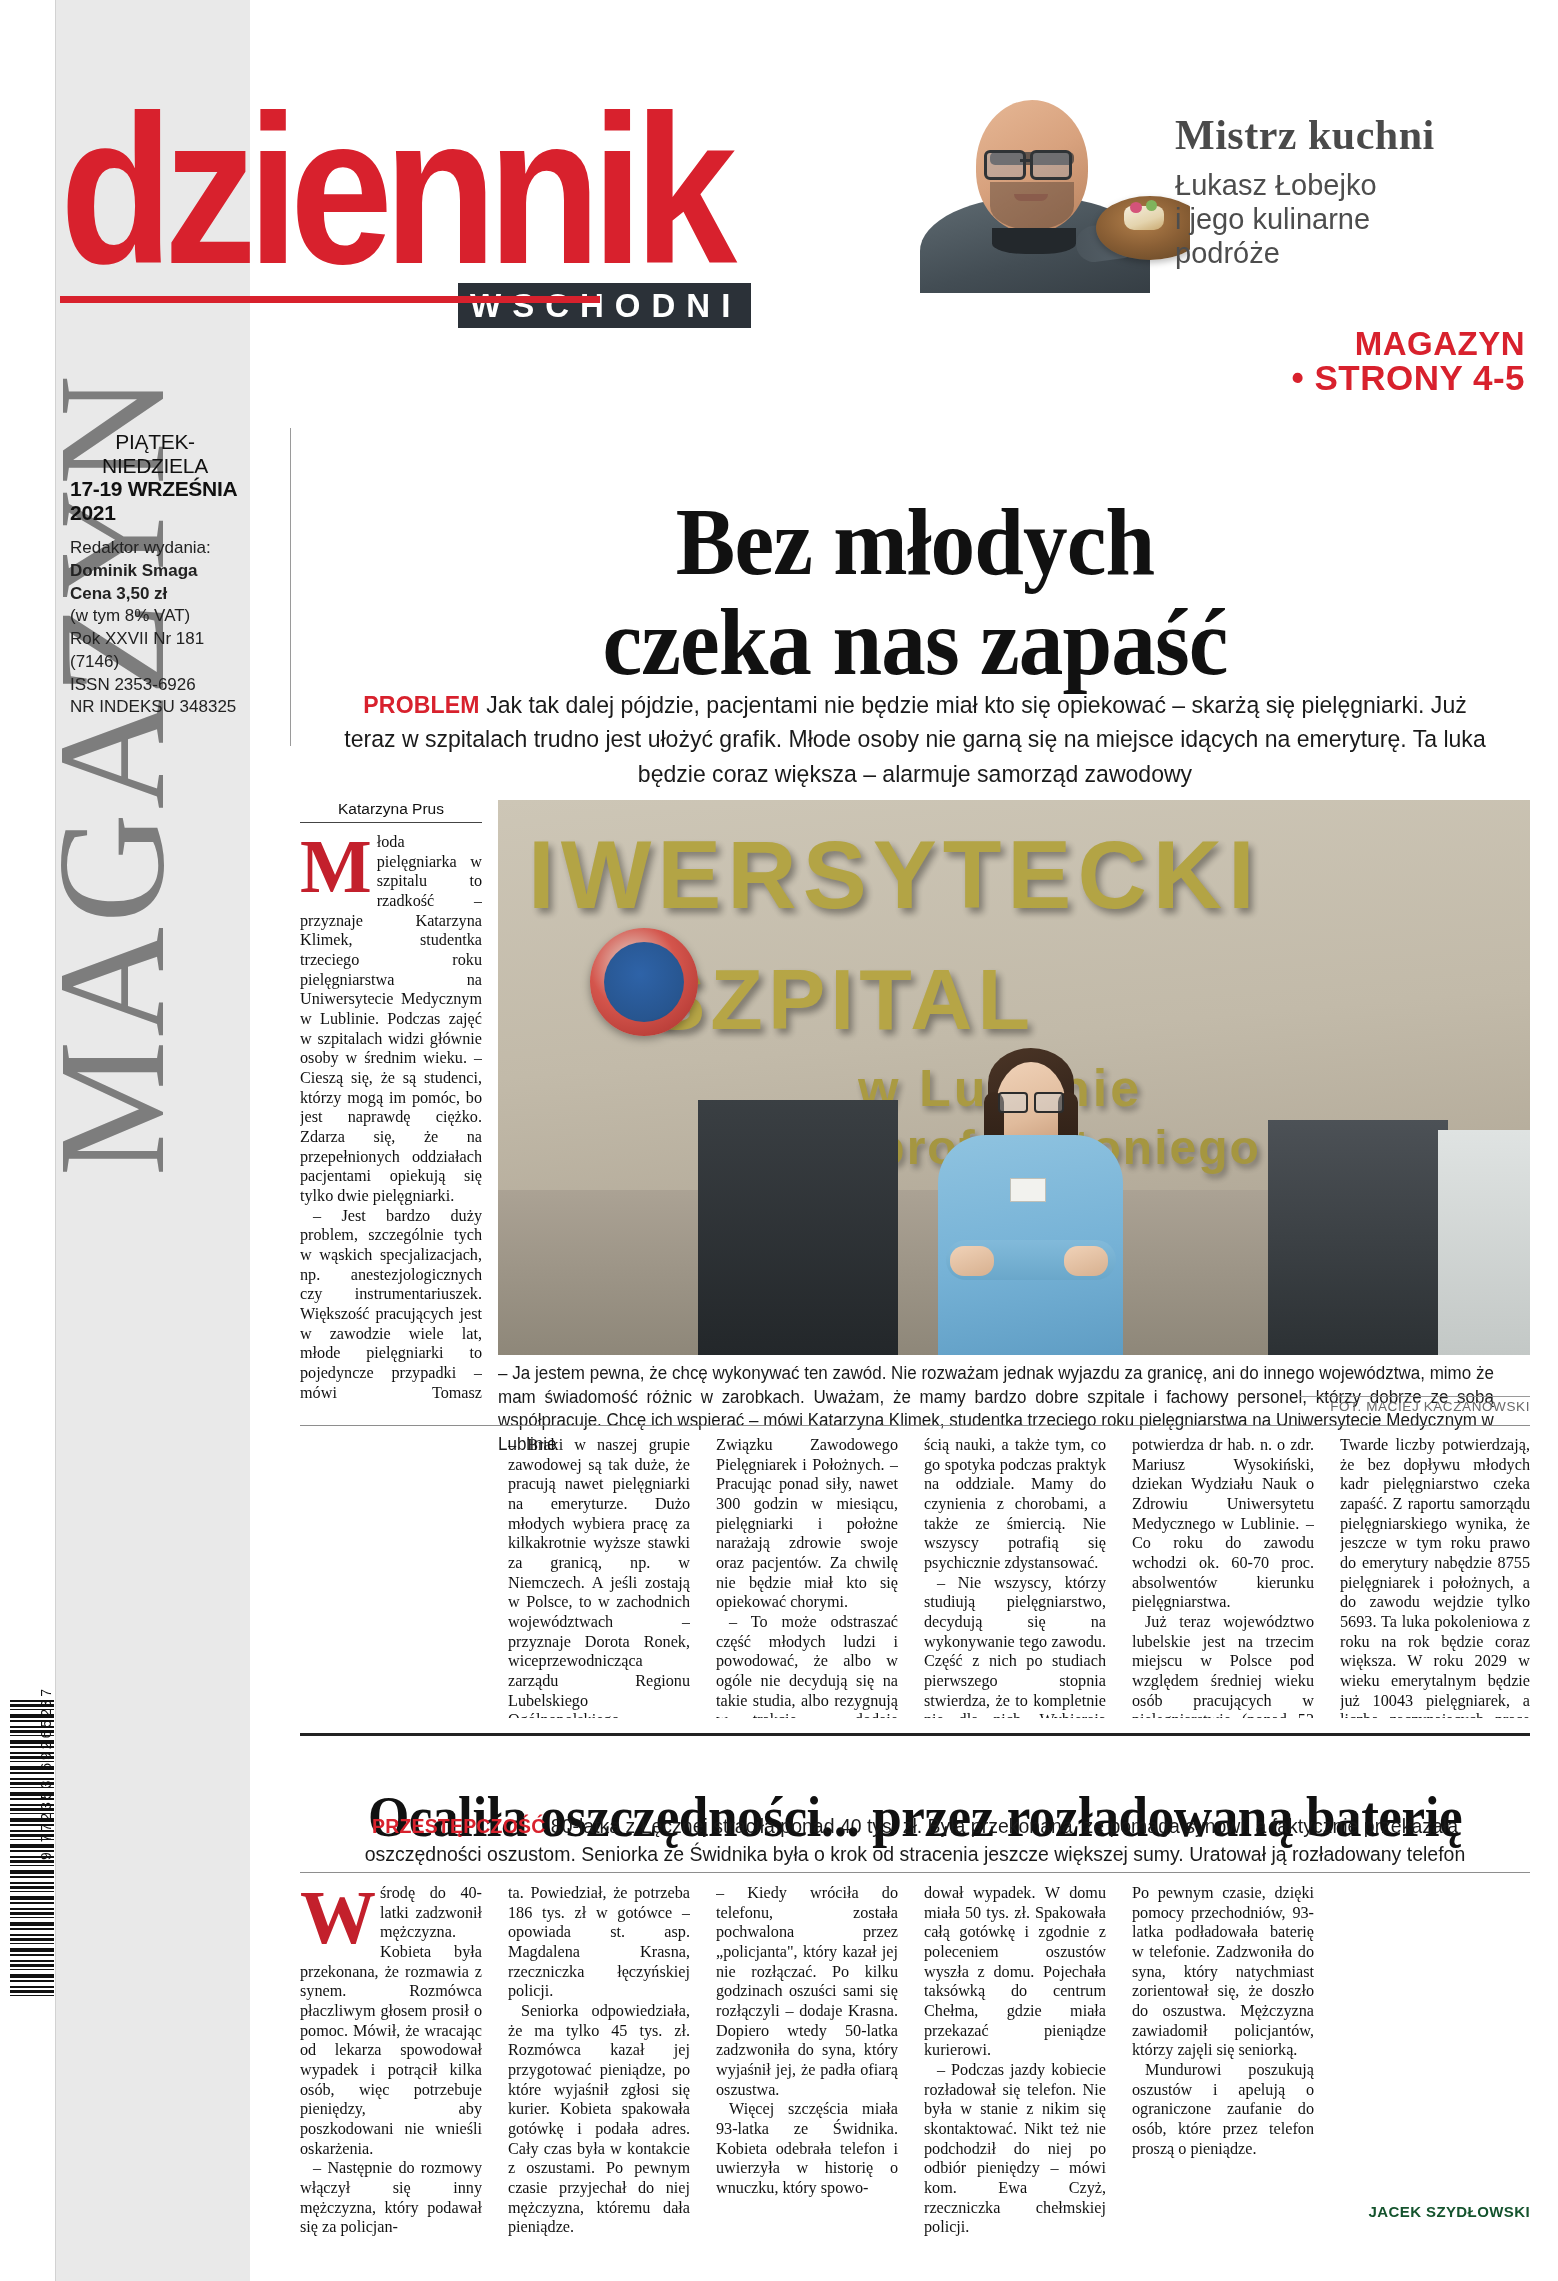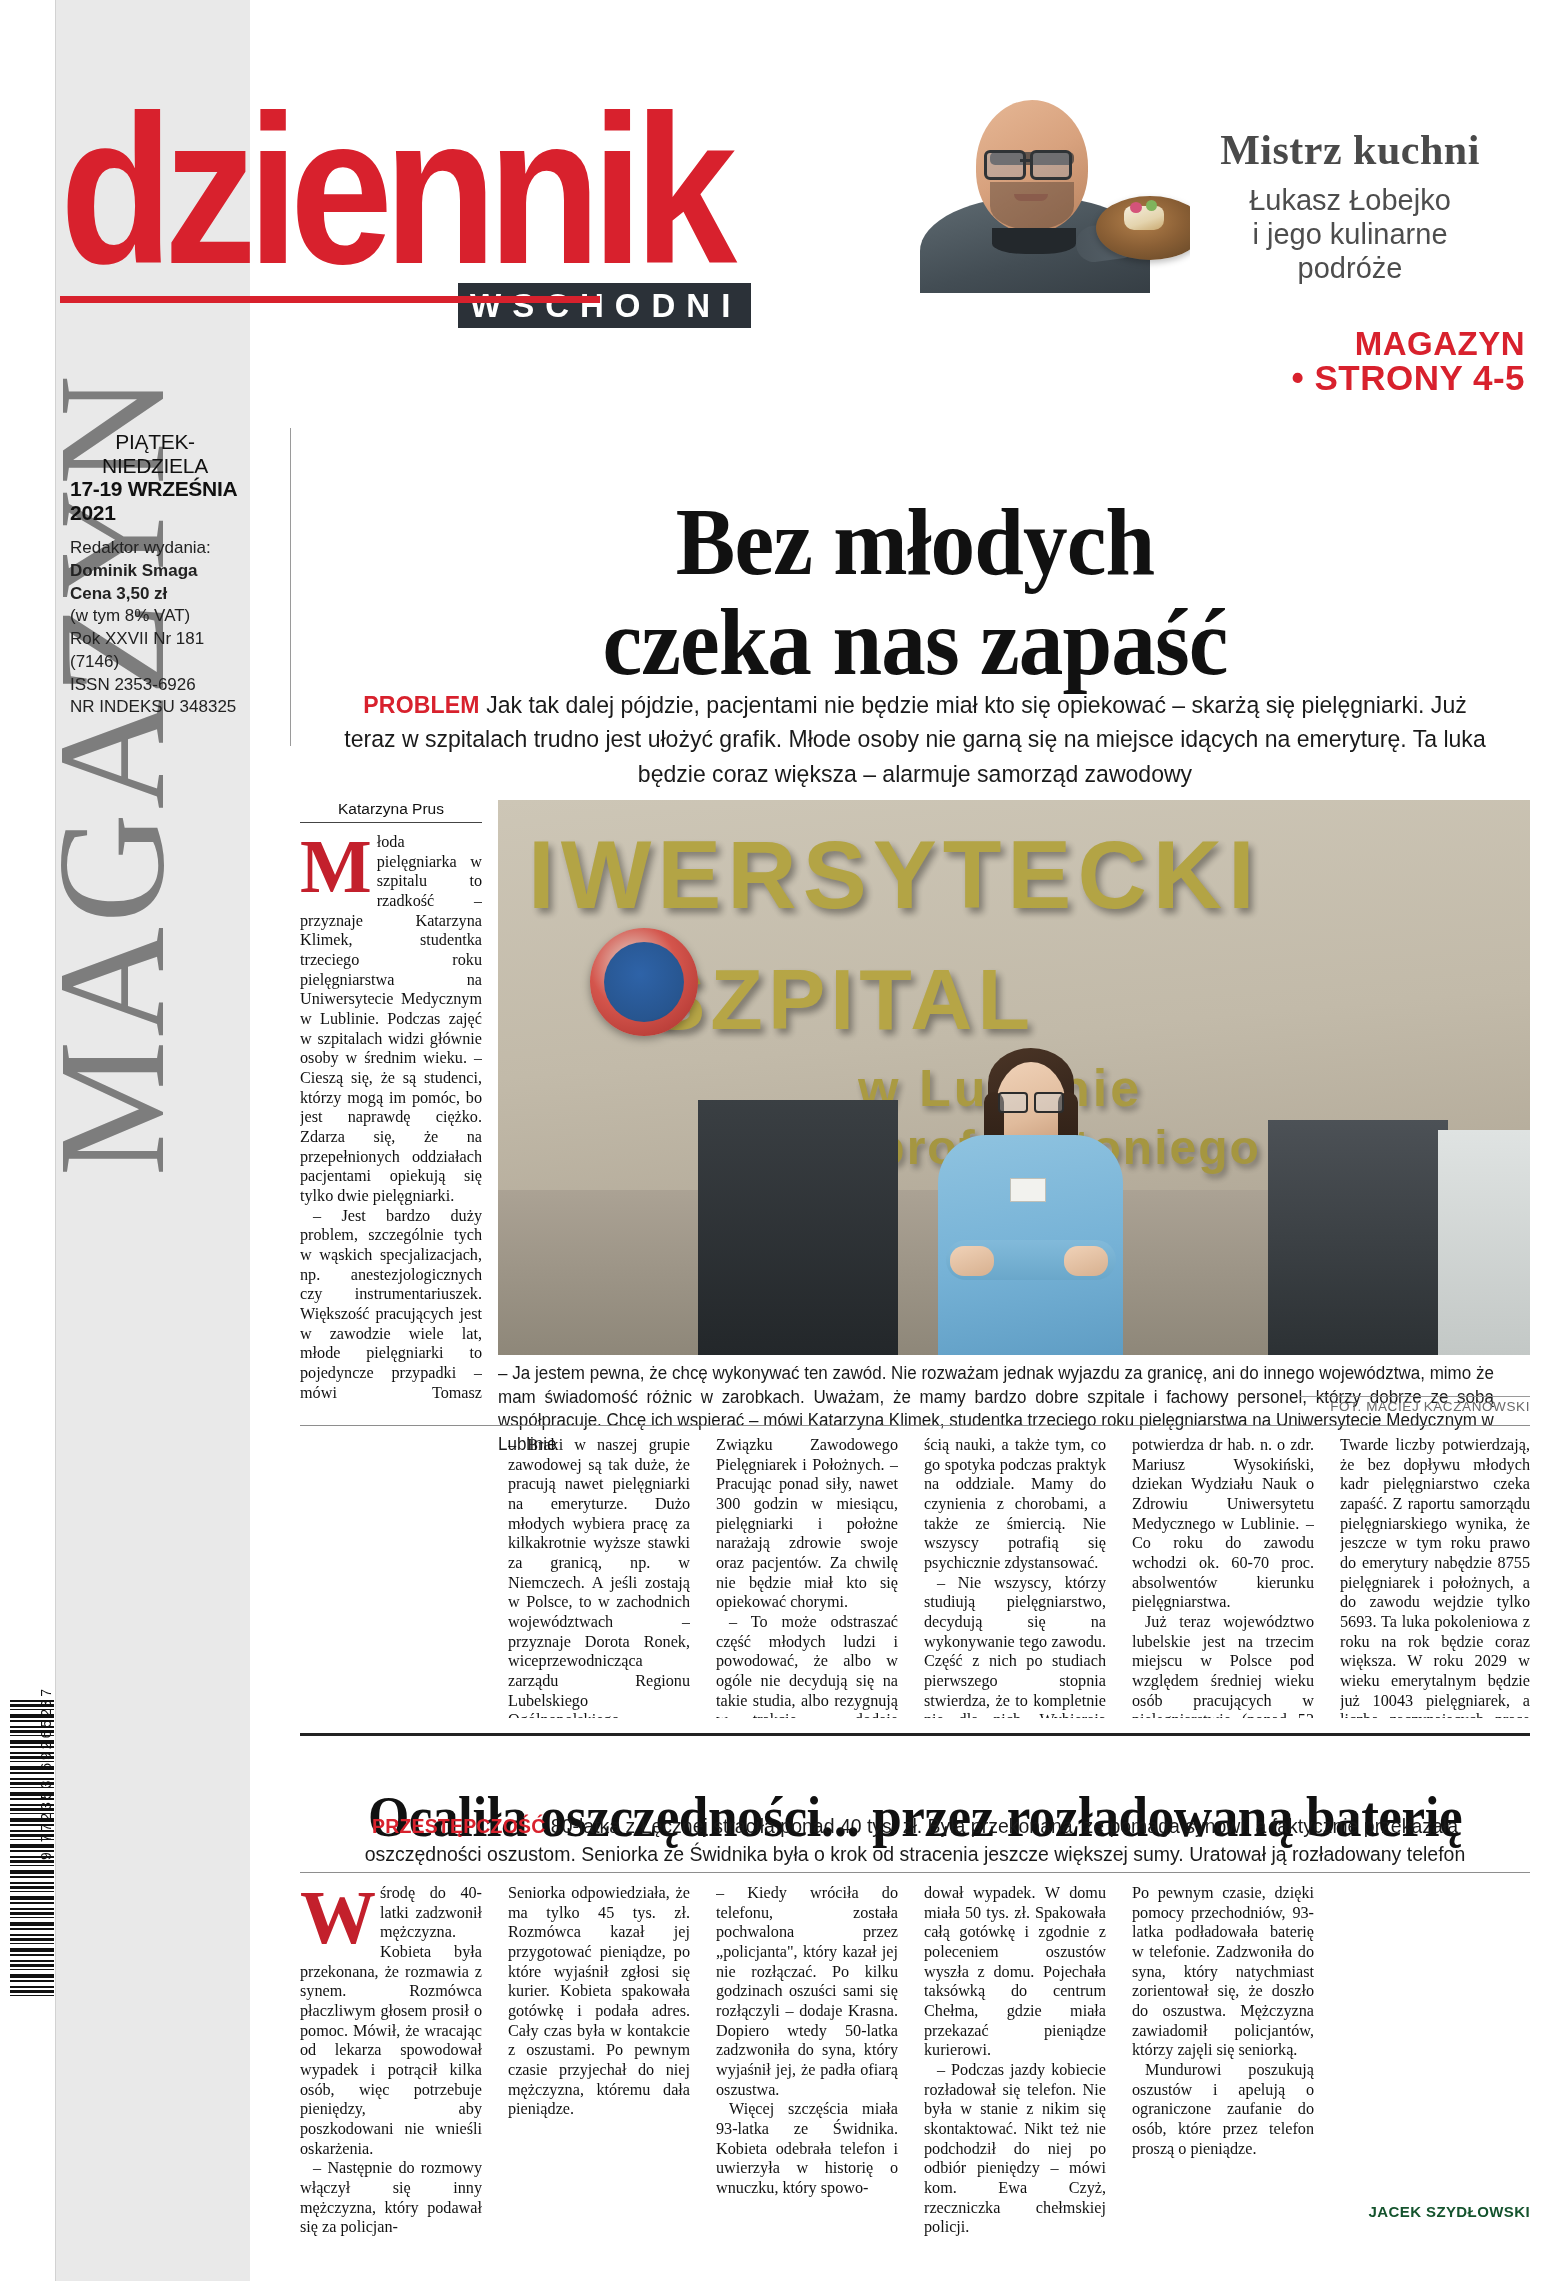--- a/index.html
+++ b/index.html
@@ -113,21 +113,21 @@
     border-radius:8px 8px 10px 10px;
   }
   .chef-food-dot1{position:absolute;left:250px;top:124px;width:12px;height:11px;background:#d4537a;border-radius:50%;}
   .chef-food-dot2{position:absolute;left:266px;top:122px;width:11px;height:11px;background:#7fb35c;border-radius:50%;}
   .chef-arm{
     position:absolute;left:196px;top:146px;width:64px;height:36px;
     background:linear-gradient(90deg,#4a545b 0%,#59646c 100%);
     border-radius:18px;transform:rotate(-8deg);
   }
 
-  #promo-block{position:absolute;left:1175px;top:128px;width:350px;text-align:center;}
+  #promo-block{position:absolute;left:1175px;top:113px;width:350px;text-align:left;}
   #promo-title{
     font-family:"Liberation Serif", serif;font-weight:700;
     font-size:42px;color:#4a4a4a;line-height:1.06;letter-spacing:.5px;
   }
   #promo-sub{
     margin-top:10px;font-family:"Liberation Sans", sans-serif;
     font-size:29px;color:#4d4d4d;line-height:1.18;font-weight:400;
   }
   #promo-magazyn{
     position:absolute;left:1175px;top:325px;width:350px;text-align:right;
@@ -513,20 +513,21 @@
     <span class="kicker">PRZESTĘPCZOŚĆ</span><span> 80-latka z Łęcznej straciła ponad 40 tys. zł. Była przekonana, że pomaga synowi, a faktycznie przekazała oszczędności oszustom. Seniorka ze Świdnika była o krok od stracenia jeszcze większej sumy. Uratował ją rozładowany telefon</span>
   </div>
   <div id="a2-rule-bottom"></div>
 
   <div class="bodycol2" id="a2c1">
     <span class="dropcap">W</span>
       <p>środę do 40-latki zadzwonił mężczyzna. Kobieta była przekonana, że rozmawia z synem. Rozmówca płaczliwym głosem prosił o pomoc. Mówił, że wracając od lekarza spowodował wypadek i potrącił kilka osób, więc potrzebuje pieniędzy, aby poszkodowani nie wnieśli oskarżenia.</p>
     <p>– Następnie do rozmowy włączył się inny mężczyzna, który podawał się za policjan-</p>
   </div>
   <div class="bodycol2" id="a2c2">
+      <p>ta. Powiedział, że potrzeba 186 tys. zł w gotówce – opowiada st. asp. Magdalena Krasna, rzeczniczka łęczyńskiej policji.</p>
       <p>Seniorka odpowiedziała, że ma tylko 45 tys. zł. Rozmówca kazał jej przygotować pieniądze, po które wyjaśnił zgłosi się kurier. Kobieta spakowała gotówkę i podała adres. Cały czas była w kontakcie z oszustami. Po pewnym czasie przyjechał do niej mężczyzna, któremu dała pieniądze.</p>
     </div>
   <div class="bodycol2" id="a2c3">
       <p>– Kiedy wróciła do telefonu, została pochwalona przez „policjanta", który kazał jej nie rozłączać. Po kilku godzinach oszuści sami się rozłączyli – dodaje Krasna. Dopiero wtedy 50-latka zadzwoniła do syna, który wyjaśnił jej, że padła ofiarą oszustwa.</p>
       <p>Więcej szczęścia miała 93-latka ze Świdnika. Kobieta odebrała telefon i uwierzyła w historię o wnuczku, który spowo-</p>
     </div>
   <div class="bodycol2" id="a2c4">
       <p>dował wypadek. W domu miała 50 tys. zł. Spakowała całą gotówkę i zgodnie z poleceniem oszustów wyszła z domu. Pojechała taksówką do centrum Chełma, gdzie miała przekazać pieniądze kurierowi.</p>
       <p>– Podczas jazdy kobiecie rozładował się telefon. Nie była w stanie z nikim się skontaktować. Nikt też nie podchodził do niej po odbiór pieniędzy – mówi kom. Ewa Czyż, rzeczniczka chełmskiej policji.</p>
     </div>

